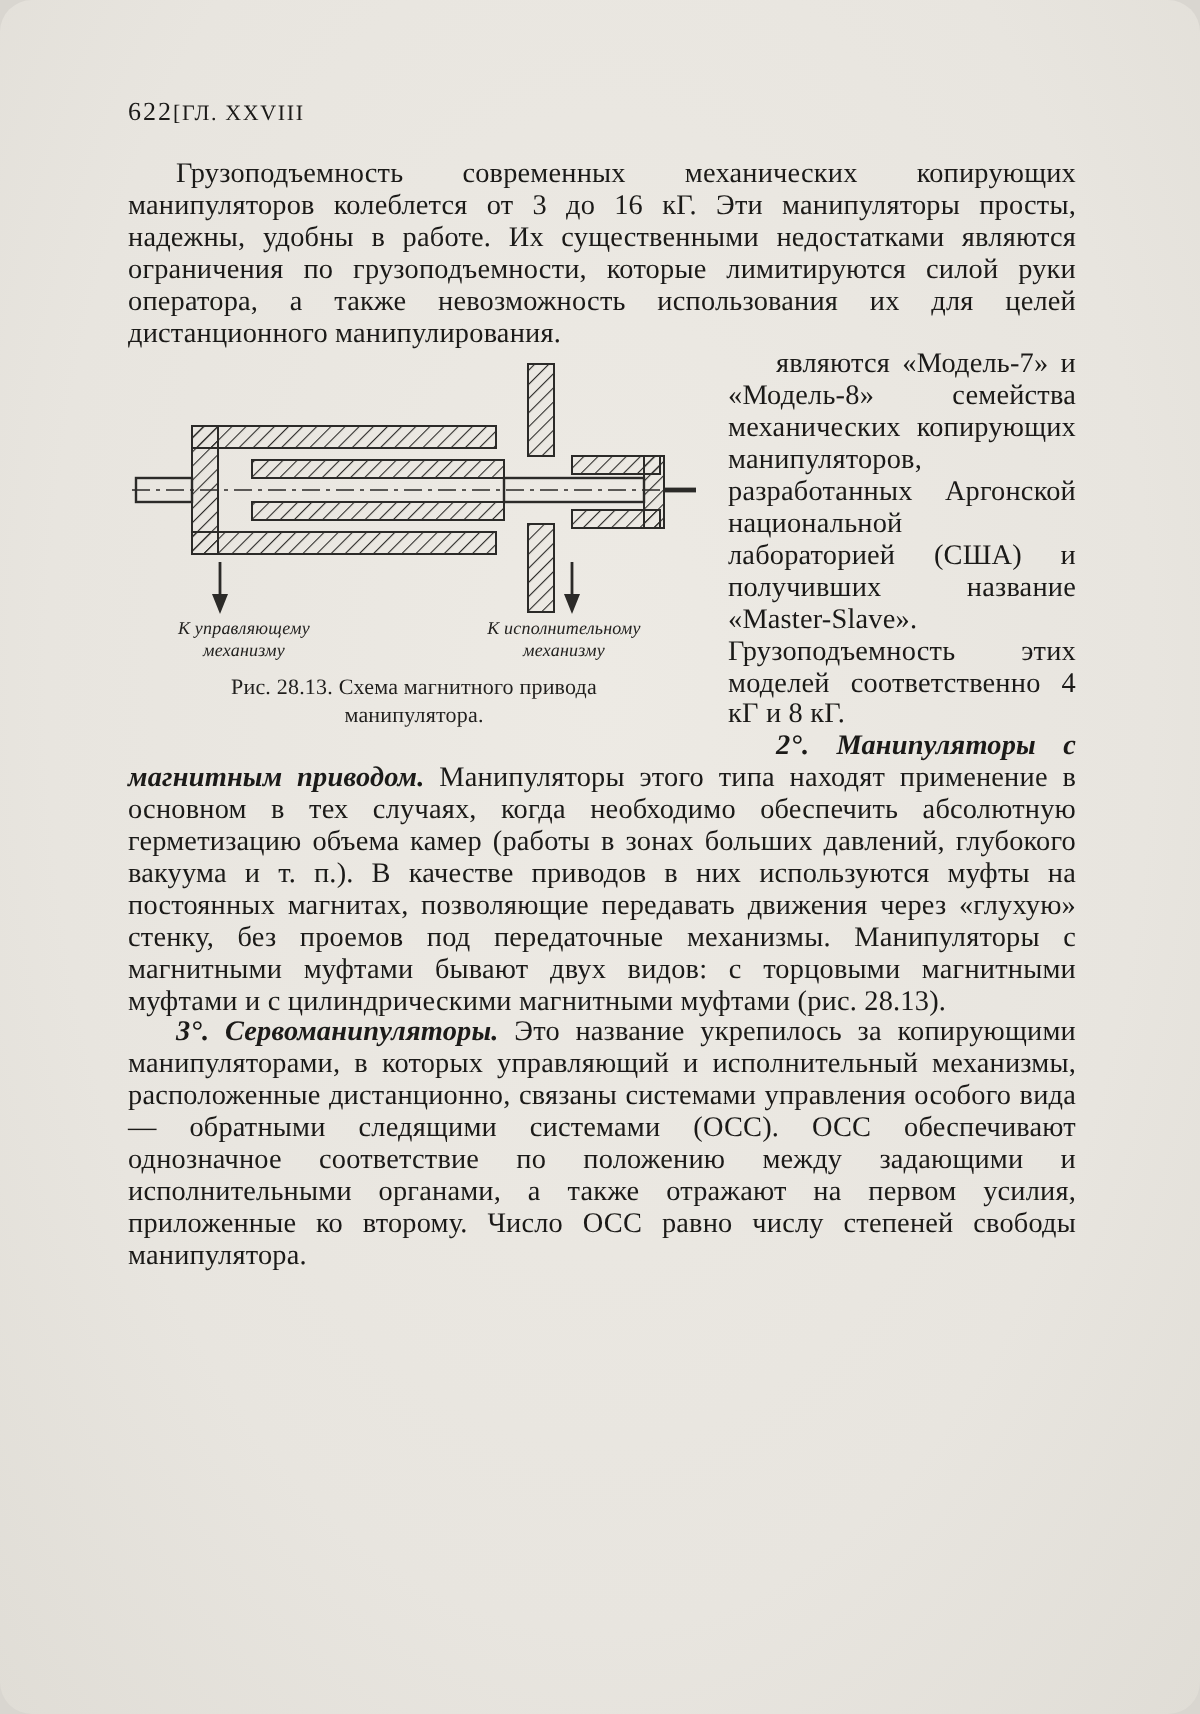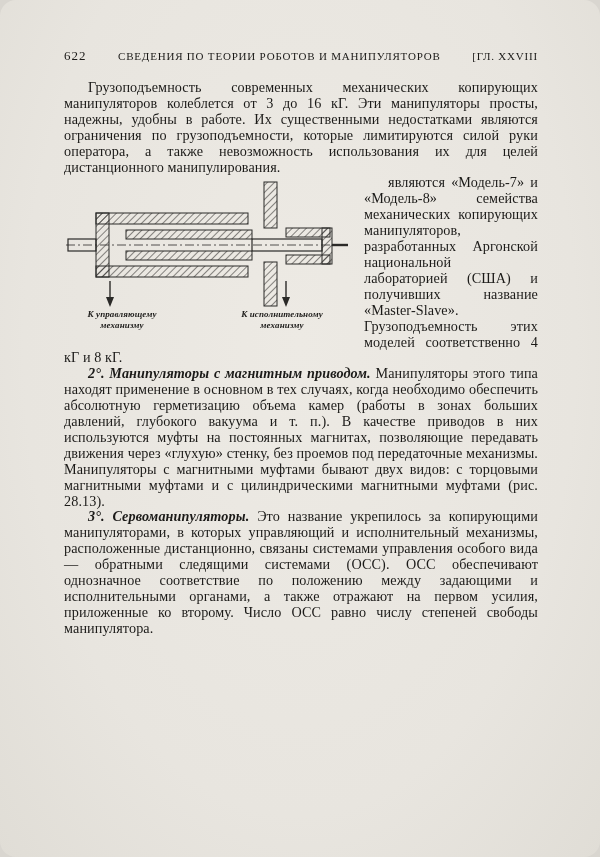--- a/index.html
+++ b/index.html
@@ -54,21 +54,20 @@
 
   .fig-labels {
     position: relative;
     display: block;
     height: 22px;
     margin-top: 1px;
     font-style: italic;
     font-size: 9px;
     line-height: 10.5px;
     color: #22211f;
-    font-weight: bold;
   }
   .fig-label { position: absolute; display: block; text-align: center; }
   .fig-label-left  { left: 2px;   width: 112px; }
   .fig-label-right { left: 152px; width: 132px; }
   .fig-label span { display: block; }
 
   .fig-caption {
     display: block;
     text-align: center;
     font-size: 11px;
@@ -78,21 +77,20 @@
     color: #201f1d;
   }
 </style>
 </head>
 <body>
 
 <div class="page">
 
   <header class="running-head">
     <span class="page-num">622</span>
-    <span class="run-title">СВЕДЕНИЯ ПО ТЕОРИИ РОБОТОВ И МАНИПУЛЯТОРОВ</span>
     <span class="chapter-ref">[ГЛ. XXVIII</span>
   </header>
 
   <main class="body-text">
 
 
     <p class="para indent"><span>Грузоподъемность современных механических копирующих манипуляторов колеблется от 3 до 16 кГ. Эти манипуляторы просты, надежны, удобны в работе. Их существенными недостатками являются ограничения по грузоподъемности, которые лимитируются силой руки оператора, а также невозможность использования их для целей дистанционного манипулирования.</span></p>
 
     <p class="para indent">
 
@@ -153,20 +151,21 @@
           <span class="fig-label fig-label-left">
             <span>К управляющему</span>
             <span>механизму</span>
           </span>
           <span class="fig-label fig-label-right">
             <span>К исполнительному</span>
             <span>механизму</span>
           </span>
         </span>
 
+        <span class="fig-caption">Рис. 28.13. Схема магнитного привода манипулятора.</span>
       </span>
 
       <span>являются «Модель-7» и «Модель-8» семейства механических копирующих манипуляторов, разработанных Аргонской национальной лабораторией (США) и получивших название «Master-Slave». Грузоподъемность этих моделей соответственно 4 кГ и 8 кГ.</span>
     </p>
 
     <p class="para indent">
       <span class="para-heading">2°. Манипуляторы с магнитным приводом.</span>
       <span>Манипуляторы этого типа находят применение в основном в тех случаях, когда необходимо обеспечить абсолютную герметизацию объема камер (работы в зонах больших давлений, глубокого вакуума и т. п.). В качестве приводов в них используются муфты на постоянных магнитах, позволяющие передавать движения через «глухую» стенку, без проемов под передаточные механизмы. Манипуляторы с магнитными муфтами бывают двух видов: с торцовыми магнитными муфтами и с цилиндрическими магнитными муфтами (рис. 28.13).</span>
     </p>
 

